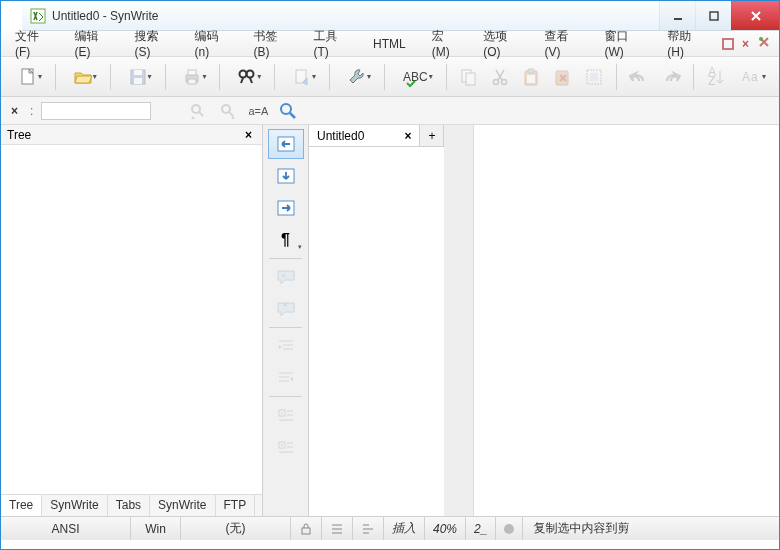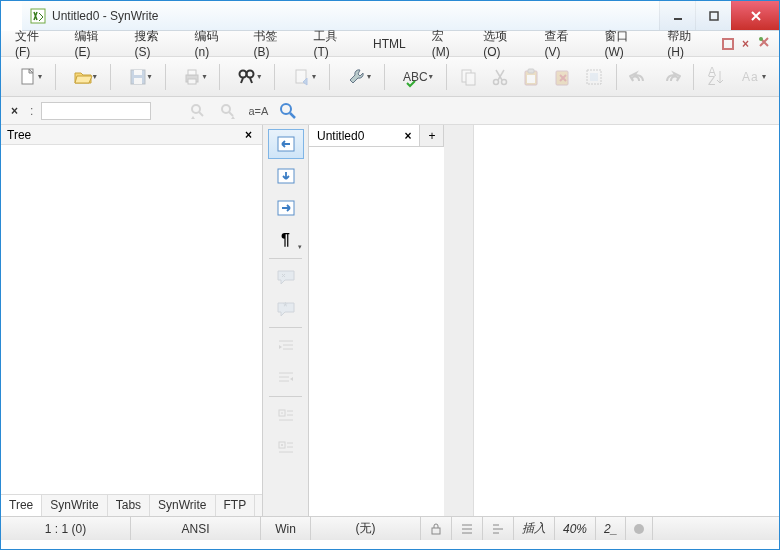--- a/index.html
+++ b/index.html
@@ -374,21 +374,20 @@
       <div class="plustab">+</div>
     </div>
     <div class="edbody">
       <div class="gutter"></div>
       <div class="textarea"></div>
     </div>
   </div>
 </div>
 
 <div class="statusbar">
-  <div class="scell w1">1 : 1 (0)</div>
   <div class="scell w2">ANSI</div>
   <div class="scell w3">Win</div>
   <div class="scell" style="flex:0 0 110px;justify-content:center;">(无)</div>
   <div class="scell sm">
       <svg class="sicon" viewBox="0 0 14 14">
         <rect x="3" y="6" width="8" height="6" fill="none" stroke="#888"></rect>
         <path d="M5 6V4a2 2 0 014 0v2" fill="none" stroke="#888"></path>
       </svg>
     </div>
   <div class="scell sm">
@@ -404,13 +403,14 @@
         <line x1="2" y1="7" x2="12" y2="7" stroke="#888"></line>
         <line x1="2" y1="11" x2="8" y2="11" stroke="#888"></line>
       </svg>
     </div>
   <div class="scell sm">插入</div>
   <div class="scell sm">40%</div>
   <div class="scell sm">2_</div>
   <div class="scell sm">
       <span class="dot"></span>
     </div>
+  <div class="scell" style="flex:1;border-right:none;">复制选中内容到剪</div>
 </div>
 
 </body></html>

